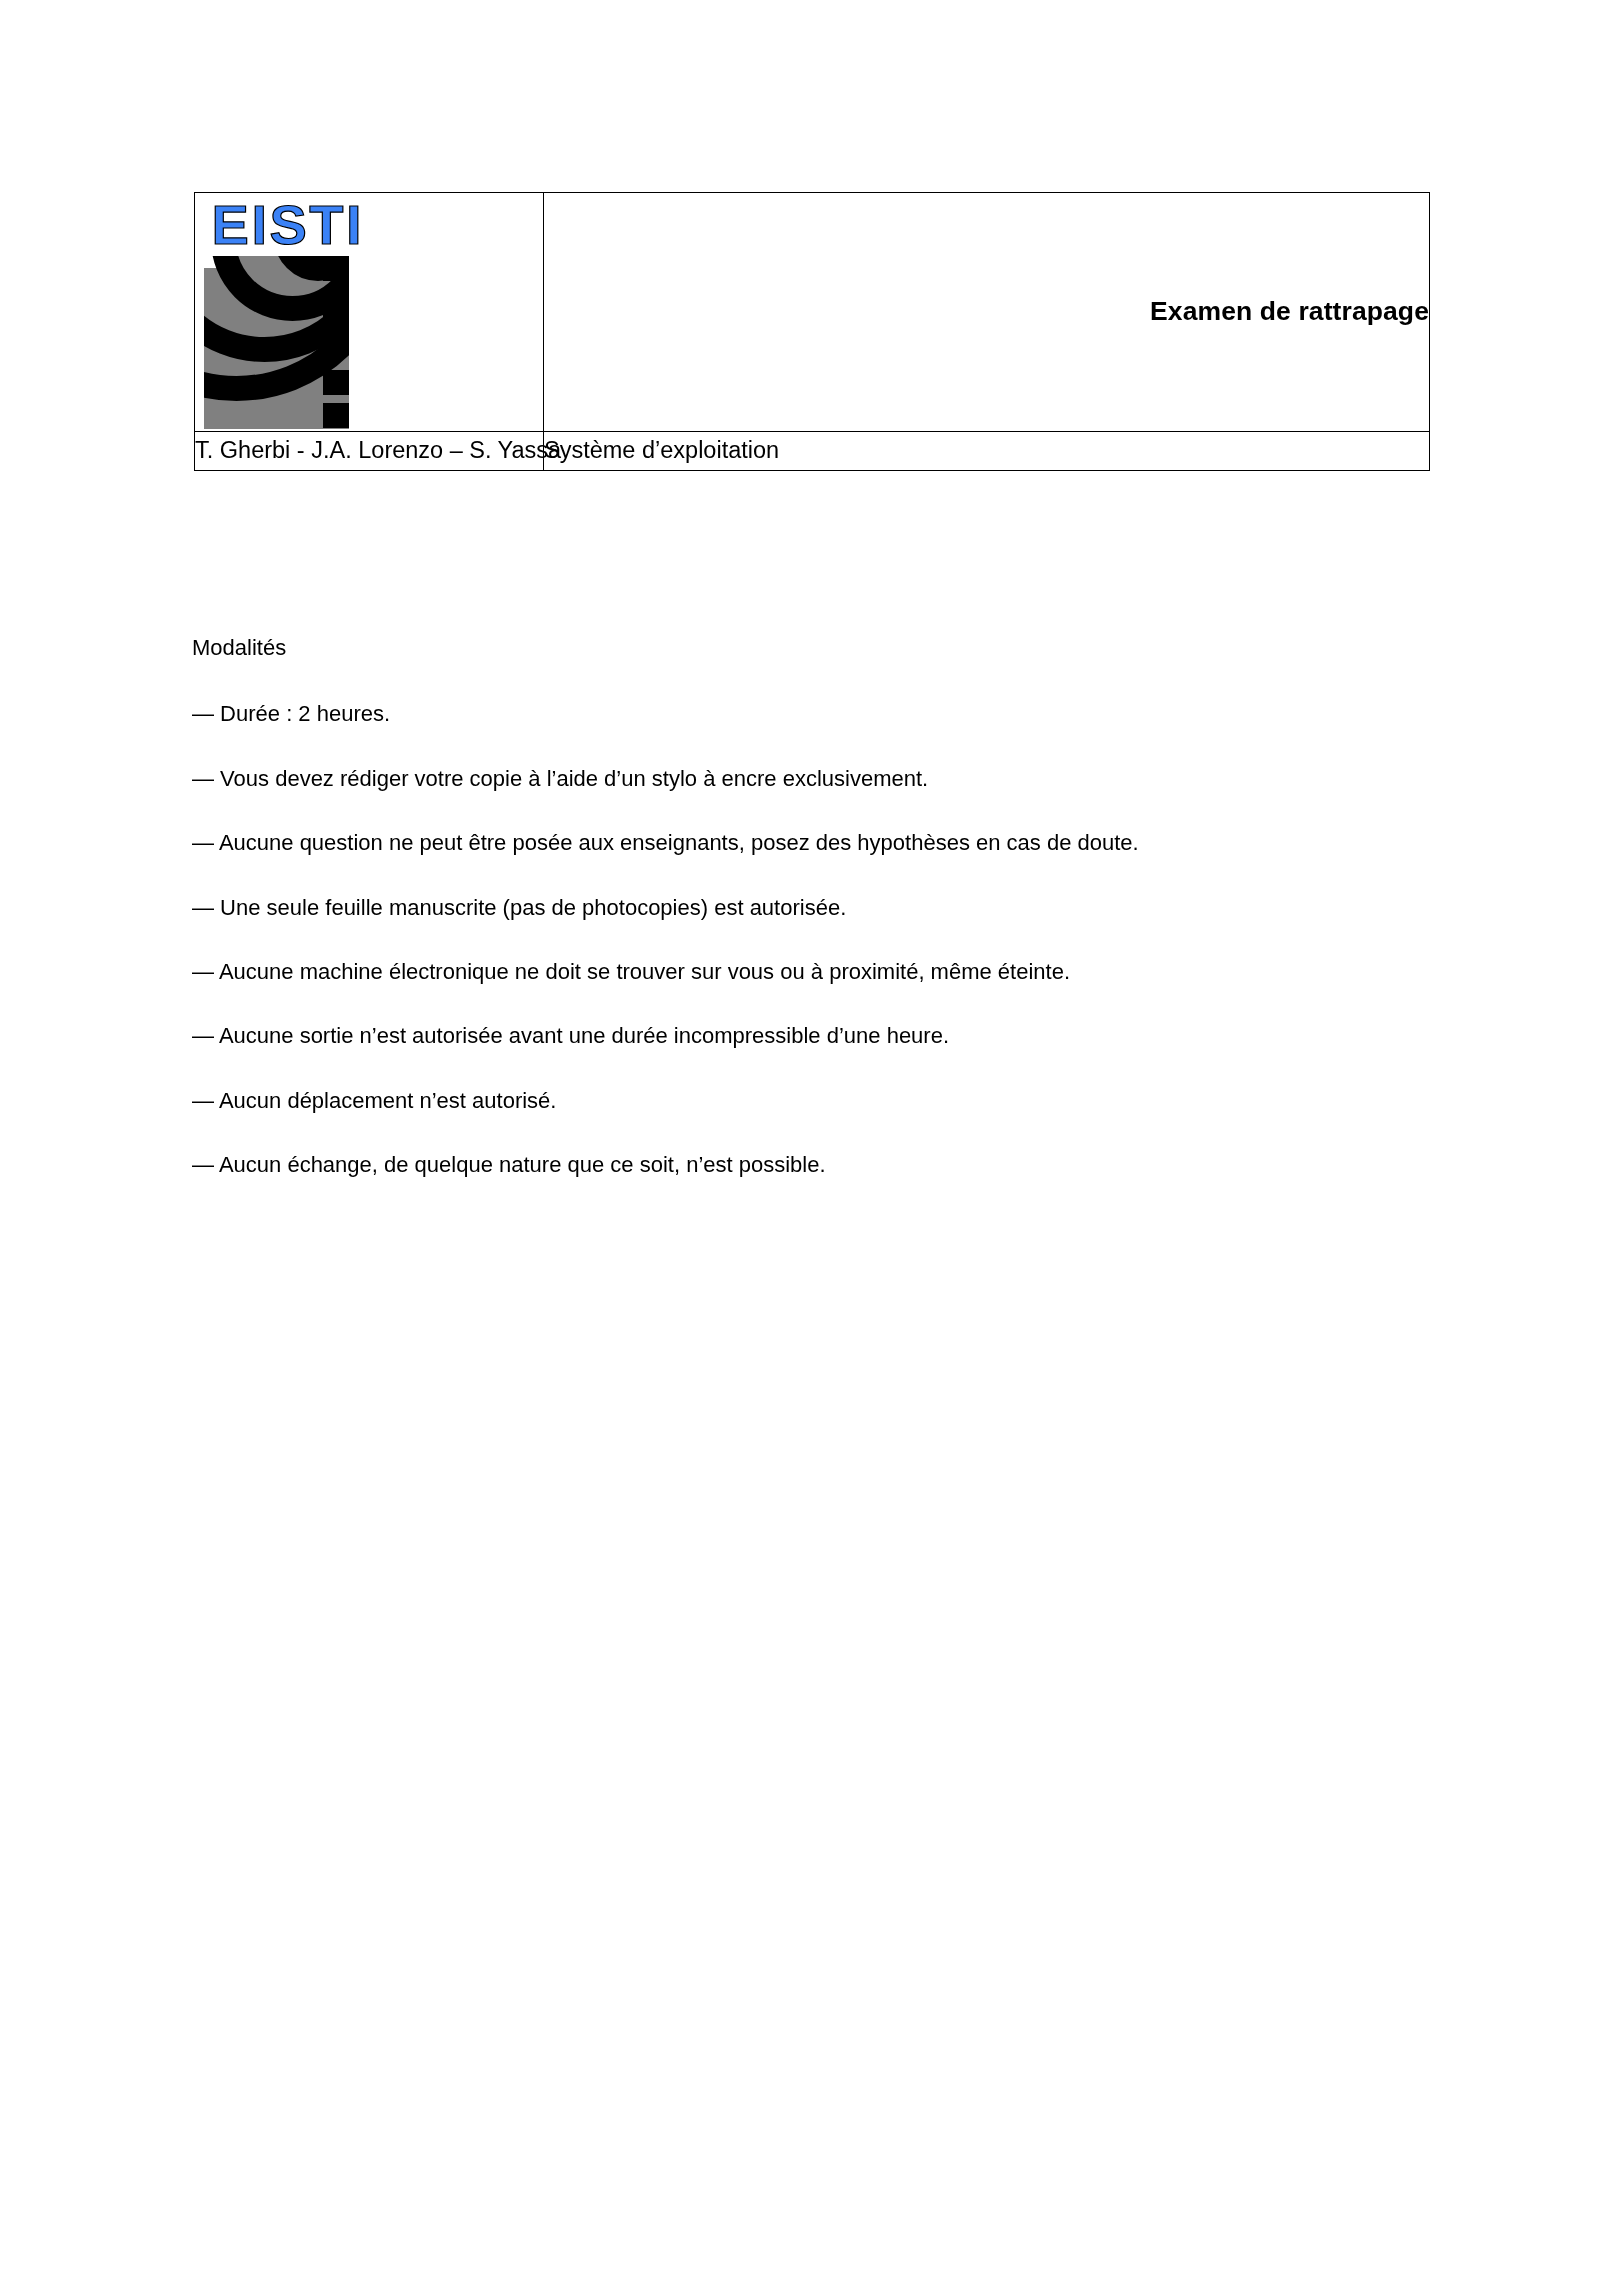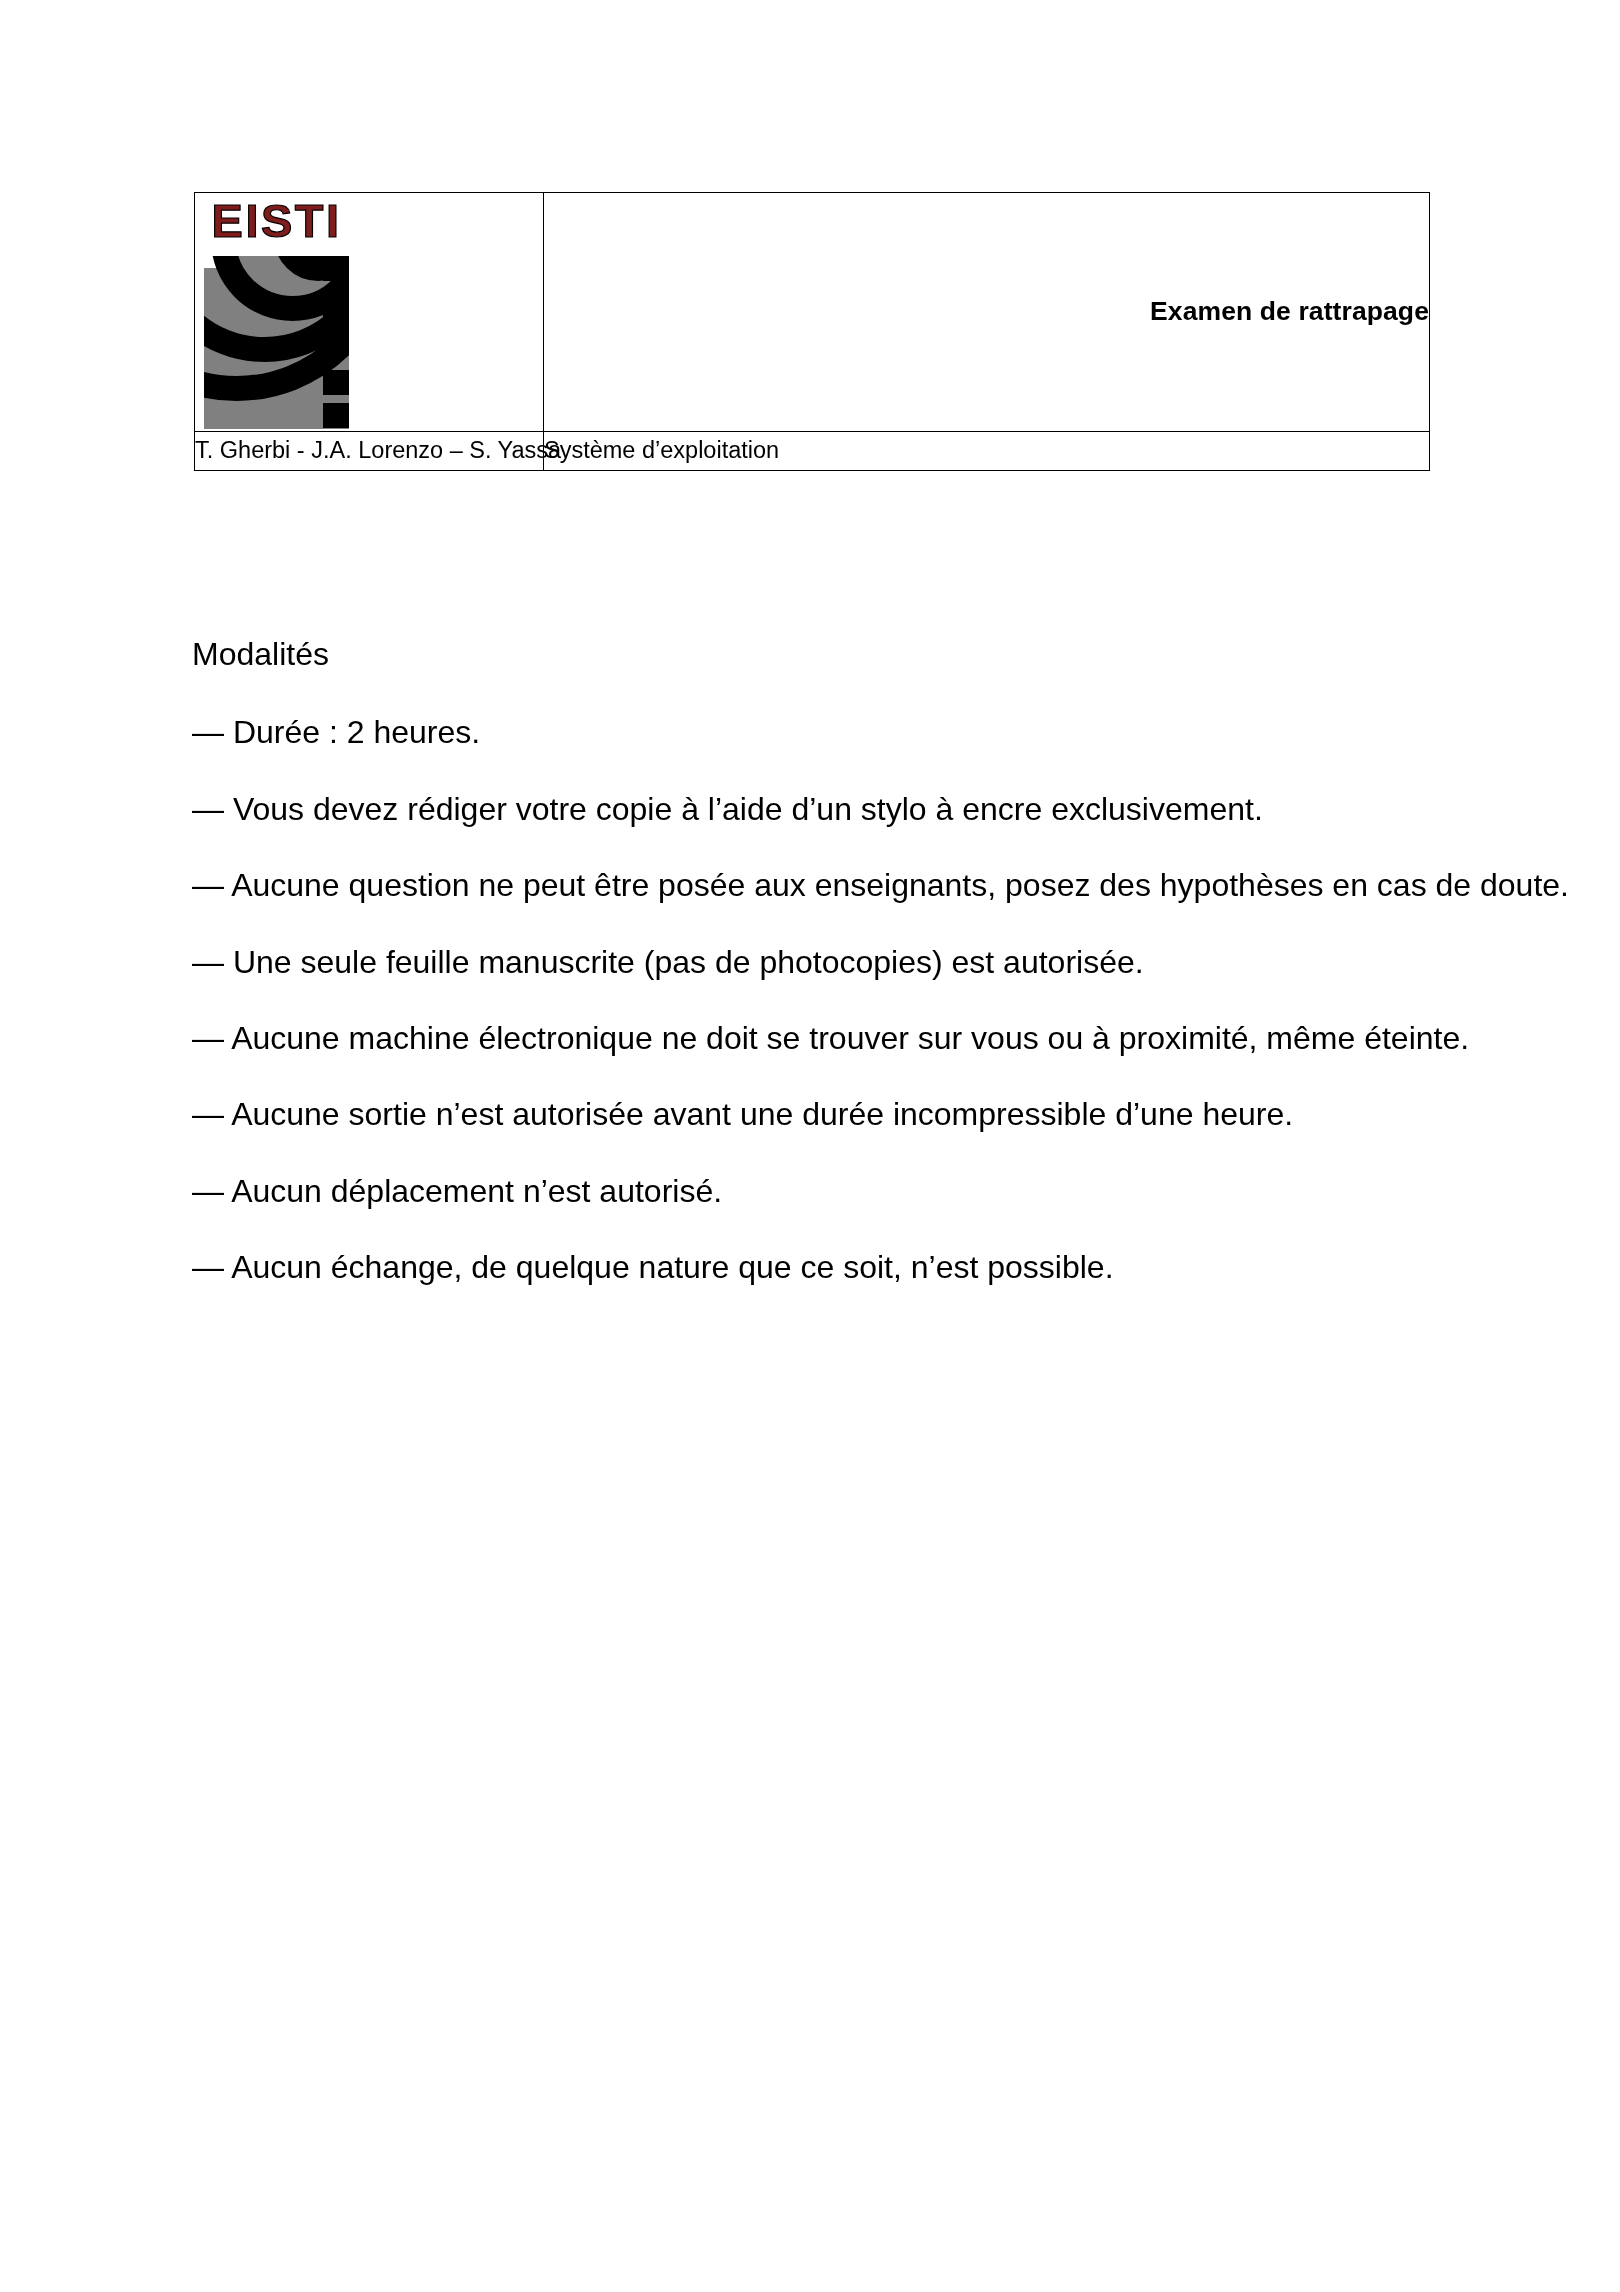--- a/index.html
+++ b/index.html
@@ -74,24 +74,24 @@
     top: 3.9px;
     width: 162px;
     height: 231px;
   }
   .logo-word {
     position: absolute;
     left: 7.8px;
     top: 0px;
     font-family: "Liberation Sans", sans-serif;
     font-weight: bold;
-    font-size: 47px;
+    font-size: 56px;
     letter-spacing: 2.5px;
     line-height: 1;
-    color: #7f1d1d;
+    color: #3b82f6;
     -webkit-text-stroke: 1.2px #000;
   }
   .logo-mark {
     position: absolute;
     left: 0px;
     top: 59px;
     width: 145px;
     height: 173px;
     background: #808080;
     overflow: hidden;
@@ -130,21 +130,21 @@
   .t4 { top: 147px; height: 25.5px; }
 
   
   .body-block {
     position: absolute;
     left: 192px;
     top: 635px;
     width: 1245px;
   }
   .para {
-    font-size: 32px;
+    font-size: 22px;
     line-height: 1.2;
     margin: 0 0 38px 0;
     white-space: nowrap;
   }
   .para:last-child { margin-bottom: 0; }
   .modalites { margin-bottom: 40px; }
 </style>
 </head>
 <body>
 

